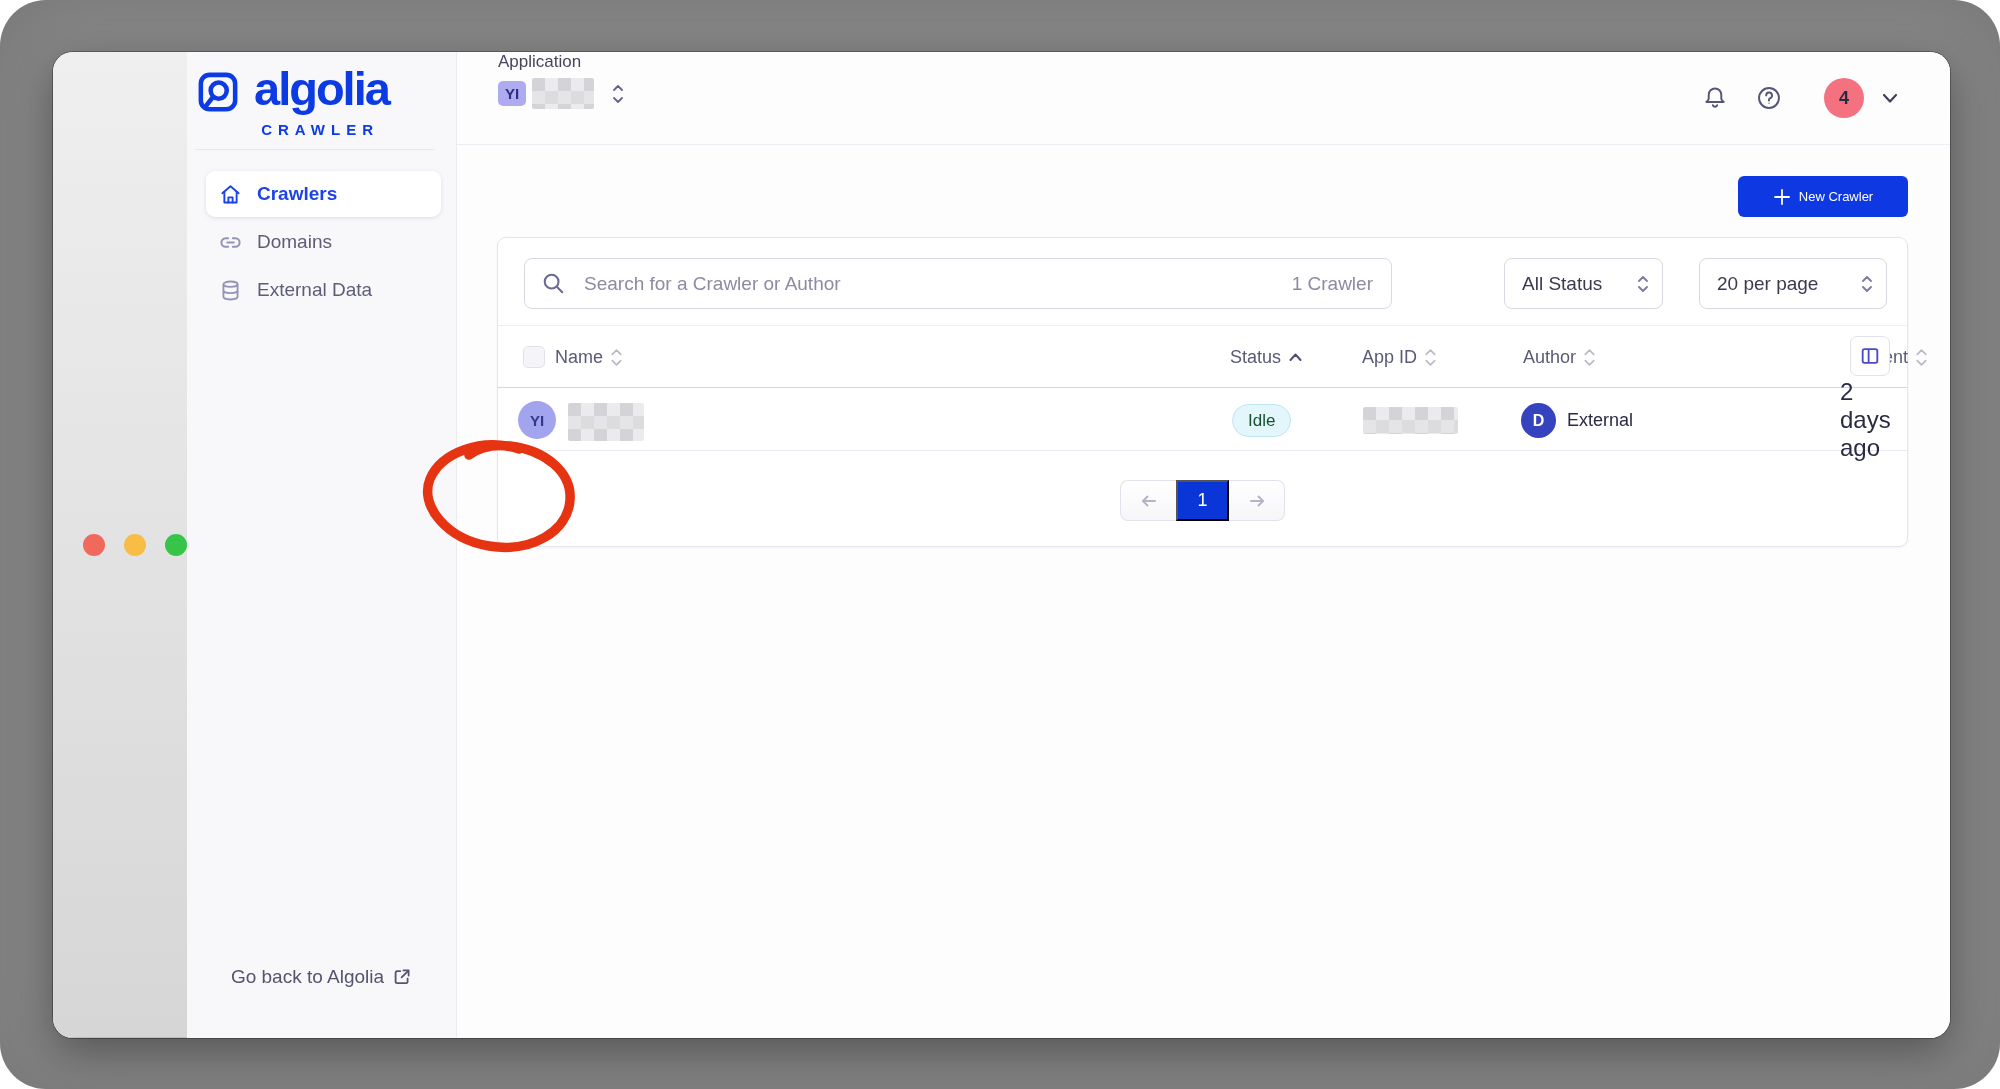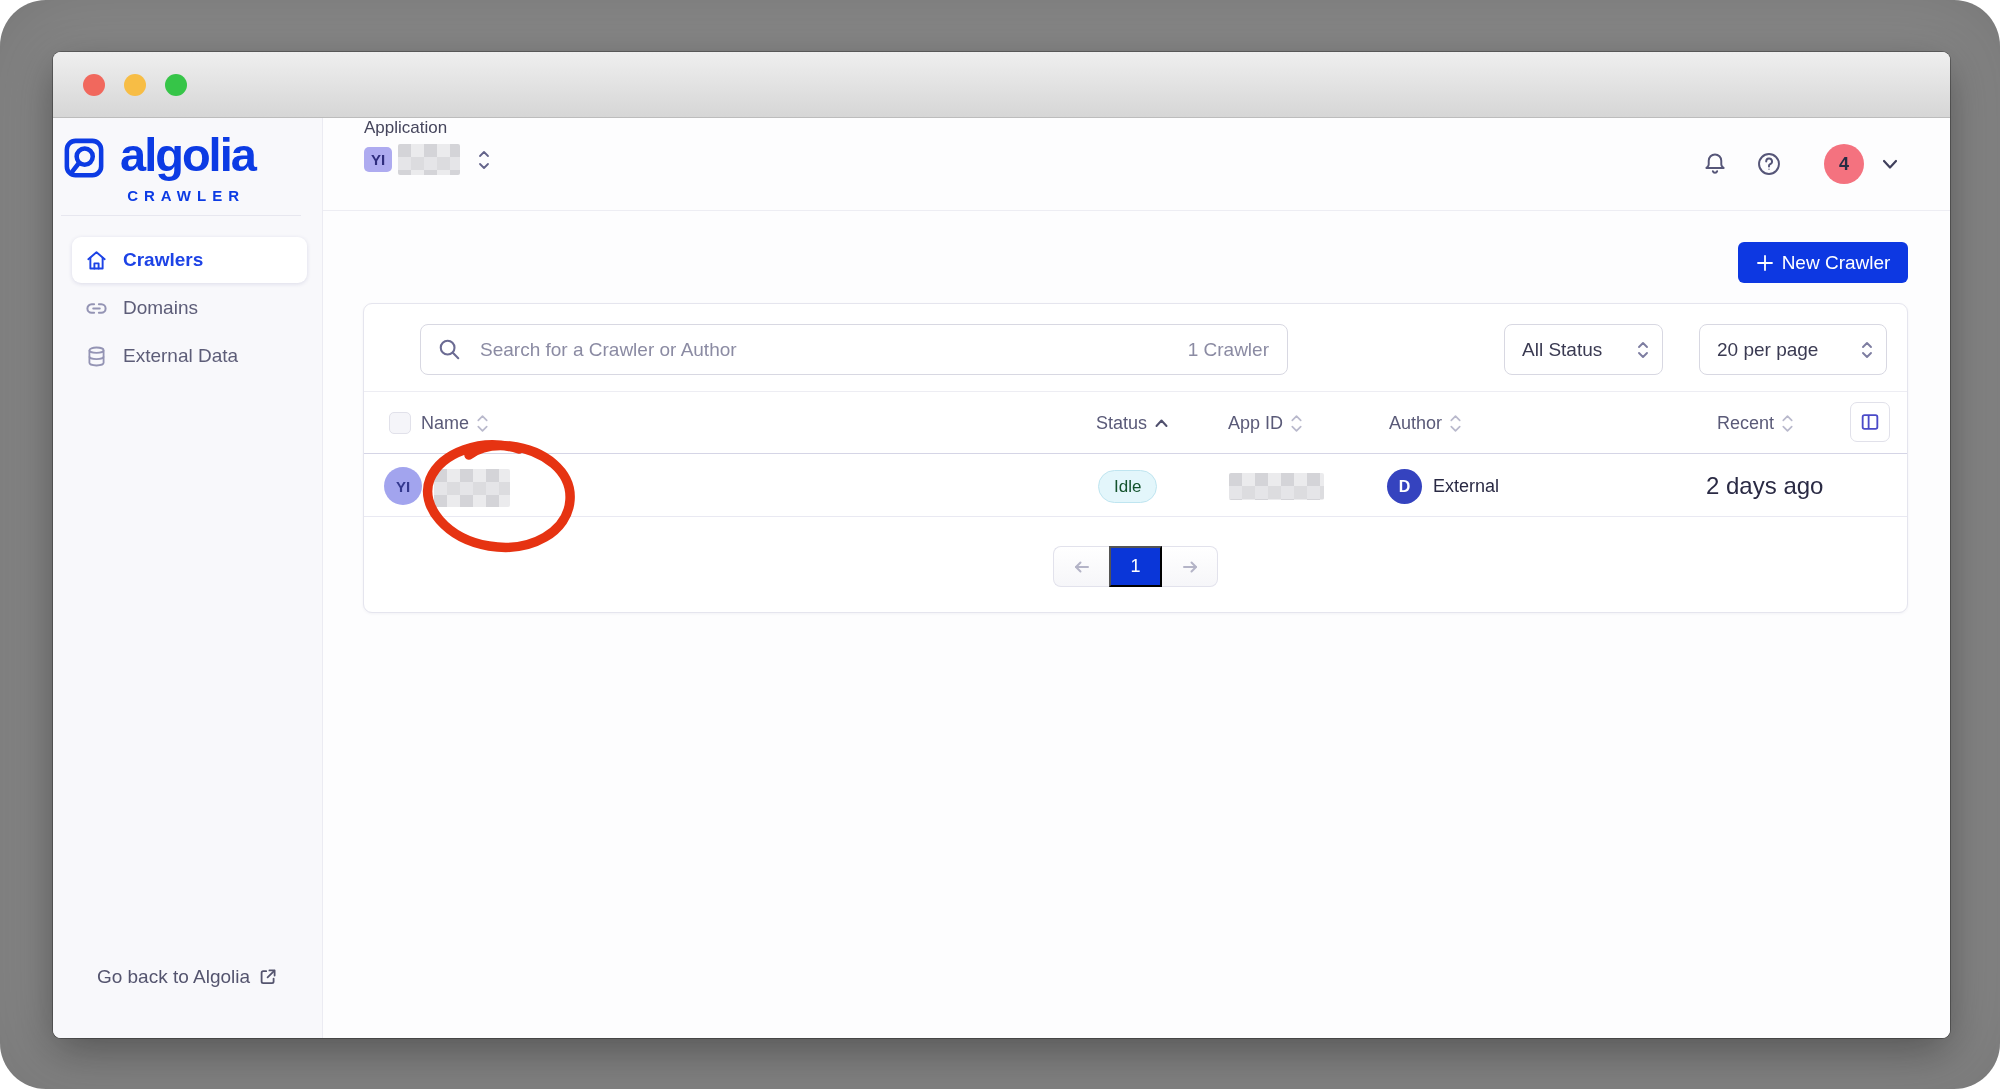--- a/index.html
+++ b/index.html
@@ -1,21 +1,21 @@
 <!DOCTYPE html>
 <html><head>
 <meta charset="utf-8">
 <style>
   * { box-sizing: border-box; margin: 0; padding: 0; }
   html,body { width:2000px; height:1089px; background:#ffffff; font-family:"Liberation Sans", sans-serif; }
   .stage { position:relative; width:2000px; height:1089px; overflow:hidden; background:#ffffff; }
   .frame { position:absolute; inset:0; background:#8a8a8a; border-radius:46px; box-shadow: inset 0 0 90px rgba(0,0,0,.16); }
 
-  .window { position:absolute; left:53px; top:52px; width:1897px; height:986px; border-radius:8px;
-            overflow:hidden; background:#fdfdfe; display:flex; flex-direction:column;
+  .window { position:absolute; left:53px; top:52px; width:1897px; height:986px; border-radius:20px;
+            overflow:hidden; background:#fdfdfe; display:flex; flex-direction:row;
             box-shadow:0 0 0 1px rgba(0,0,0,.28), 0 14px 44px rgba(0,0,0,.38); }
 
   .titlebar { flex:0 0 66px; background:linear-gradient(#efefef,#d6d6d6); border-bottom:1px solid #bcbcbc;
               display:flex; align-items:center; gap:19px; padding-left:30px; }
   .light { width:22px; height:22px; border-radius:50%; }
   .light.red { background:#f1685d; } .light.yellow { background:#f7bd45; } .light.green { background:#36c548; }
 
   .window-body { flex:1; display:flex; min-height:0; }
 
   
@@ -50,30 +50,30 @@
   .icon-btn { background:none; border:none; cursor:pointer; color:#565678; display:flex; align-items:center; }
   .bell-btn { margin-right:28px; } .help-btn { margin-right:42px; }
   .icon-btn svg { width:26px; height:26px; }
   .user-avatar { width:40px; height:40px; border-radius:50%; background:#f4727f; color:#272c44; font-size:18px; font-weight:600;
                  display:flex; align-items:center; justify-content:center; cursor:pointer; }
   .user-chevron { width:20px; height:20px; color:#40405c; margin-left:16px; cursor:pointer; }
 
   .content { flex:1; position:relative; padding:31px 42px 0 40px; }
   .toolbar-row { display:flex; justify-content:flex-end; }
   .btn-primary { display:flex; align-items:center; justify-content:center; gap:8px; width:170px; height:41px;
-                 background:#0d38e2; color:#ffffff; font-size:19px; border:none; border-radius:6px; cursor:pointer;
+                 background:#0d38e2; color:#ffffff; font-size:13px; border:none; border-radius:6px; cursor:pointer;
                  font-family:"Liberation Sans", sans-serif; }
   .btn-primary svg { width:18px; height:18px; }
 
   .card { margin-top:20px; height:310px; background:#ffffff; border:1px solid #e5e5ee; border-radius:9px;
           box-shadow:0 1px 3px rgba(40,40,90,.05); position:relative; }
 
   .card-toolbar { display:flex; align-items:center; padding:20px 20px 16px 26px; }
   .search-box { position:relative; width:868px; height:51px; border:1px solid #d8d8e2; border-radius:8px; background:#fff;
-                display:flex; align-items:center; padding:0 18px 0 16px;margin-left:30px; }
+                display:flex; align-items:center; padding:0 18px 0 16px; }
   .search-box svg { width:25px; height:25px; color:#6b6b93; flex:0 0 auto; }
   .search-box input { flex:1; border:none; outline:none; font-size:19px; color:#3a3a52; margin-left:18px; background:transparent;
                       font-family:"Liberation Sans", sans-serif; }
   .search-box input::placeholder { color:#8b8ba3; }
   .search-count { font-size:19px; color:#8b8ba3; white-space:nowrap; }
   .select { height:51px; border:1px solid #d8d8e2; border-radius:8px; background:#fff; display:flex; align-items:center;
             justify-content:space-between; padding:0 12px 0 17px; font-size:19px; color:#3a3a52; cursor:pointer; }
   .select .updown { color:#7d7da1; }
   .select.status { margin-left:auto; width:159px; }
   .select.pagesize { margin-left:36px; width:188px; }

